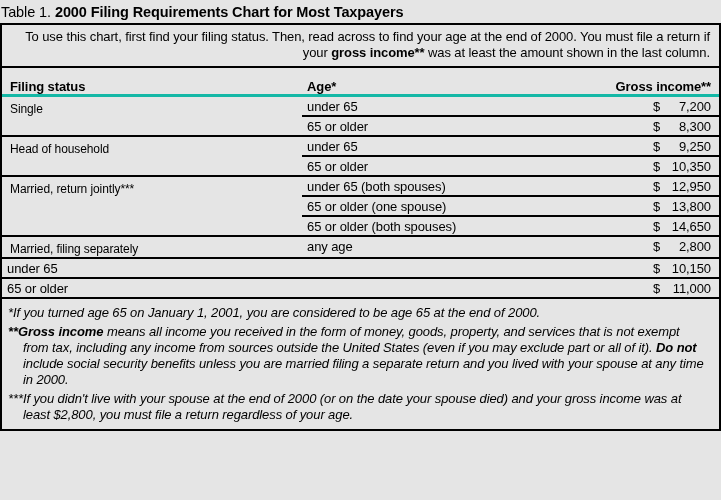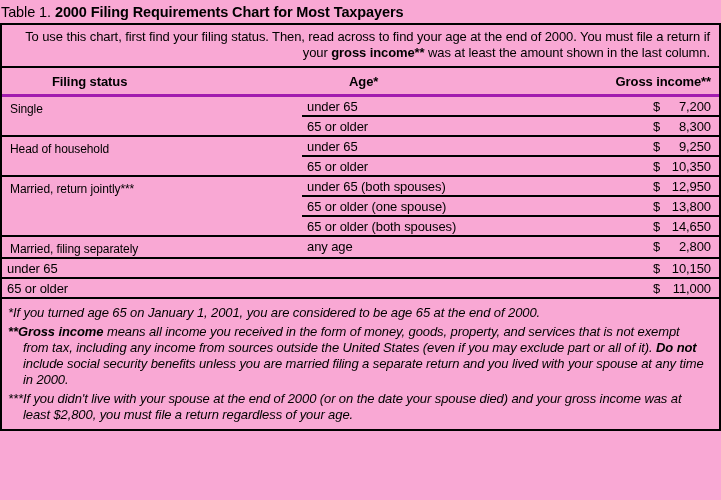--- a/index.html
+++ b/index.html
@@ -1,33 +1,33 @@
 <!DOCTYPE html>
 <html><head>
 <meta charset="utf-8">
 <style>
   html, body { margin:0; padding:0; background:#ffffff; }
   .page {
     width:721px; height:500px; box-sizing:border-box;
     font-family:"Liberation Sans", sans-serif; color:#000;
-    background:#f9a8d4; overflow:hidden;
+    background:#e5e5e5; overflow:hidden;
     letter-spacing:-0.1px;
   }
   .title { font-size:14.5px; padding:4px 0 3px 1px; white-space:nowrap; }
   .seg-bold { font-weight:bold; }
   .box { border:2px solid #000; }
   .intro {
     font-size:13px; line-height:16px;
     padding:4px 9px 5px 8px;
     border-bottom:2px solid #000;
     text-align:right;
   }
   .thead {
-    display:flex; align-items:center; height:26px;
-    border-bottom:3px solid #a21caf; font-weight:bold; font-size:13px;padding-left:42px;
+    display:flex; align-items:flex-end; height:26px;
+    border-bottom:3px solid #14b8a6; font-weight:bold; font-size:13px;
   }
   .h-status { width:300px; padding-left:8px; box-sizing:border-box; }
   .h-age { flex:1; padding-left:5px; }
   .h-income { padding-right:8px; }
   .group { display:flex; border-bottom:2px solid #000; }
   .status-cell {
     width:300px; box-sizing:border-box;
     padding:4px 8px 0 8px; font-size:12px; line-height:16px;
   }
   .status-text { display:block; max-width:178px; }

